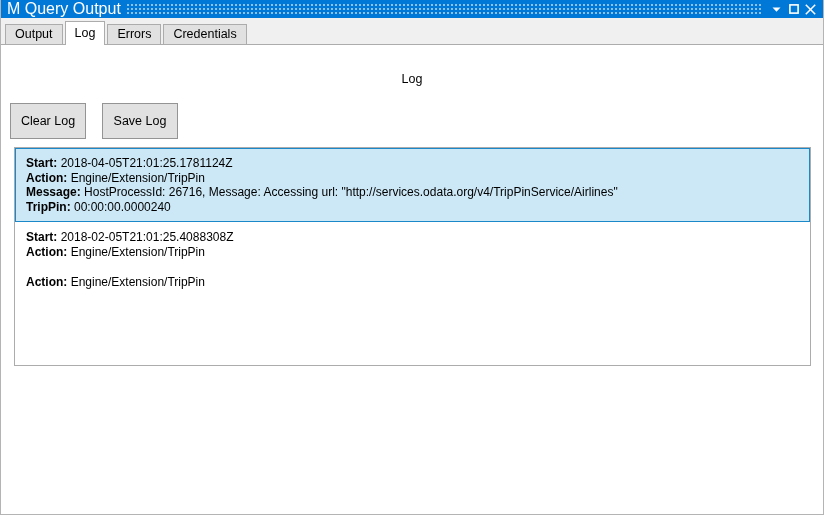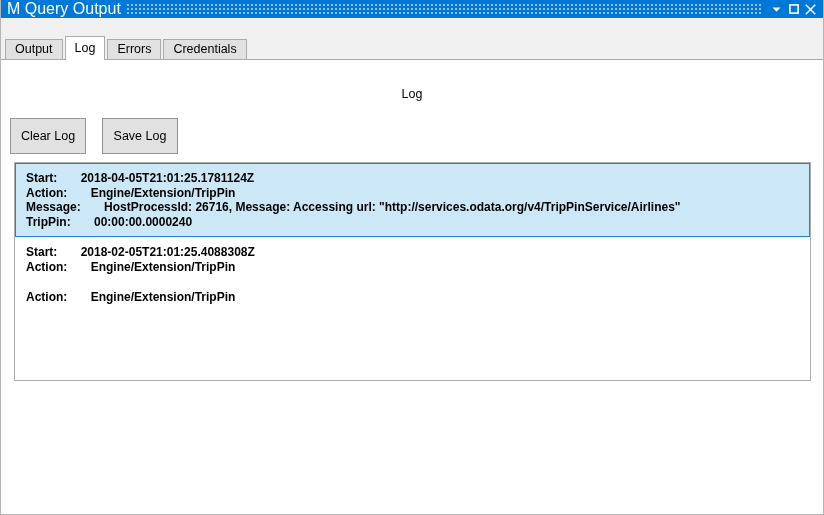--- a/index.html
+++ b/index.html
@@ -58,21 +58,21 @@
     align-items: center;
     justify-content: center;
     color: #ffffff;
     flex: 0 0 auto;
   }
   .win-btn svg { display: block; }
   #win-close { margin-right: 4px; }
 
   
   #tabstrip {
-    height: 42px;
+    height: 27px;
     min-height: 27px;
     background: #f0f0f0;
     border-bottom: 1px solid #acacac;
     display: flex;
     align-items: flex-end;
     padding-left: 4px;
     position: relative;
     z-index: 1;
   }
 
@@ -156,21 +156,21 @@
     border: 1px solid transparent;
   }
 
   .log-entry.selected {
     background: #cce8f6;
     border: 1px solid #1a88c9;
   }
 
   .log-line { white-space: nowrap; }
   .log-line b { font-weight: bold; }
-  .log-line .val { font-weight: bold; margin-left: 20px; }
+  .log-line .val { font-weight: normal; }
 </style>
 </head>
 <body>
 
 <div id="window">
 
   <div id="titlebar">
     <span id="title-text">M Query Output</span>
     <span id="title-grip"></span>
 

